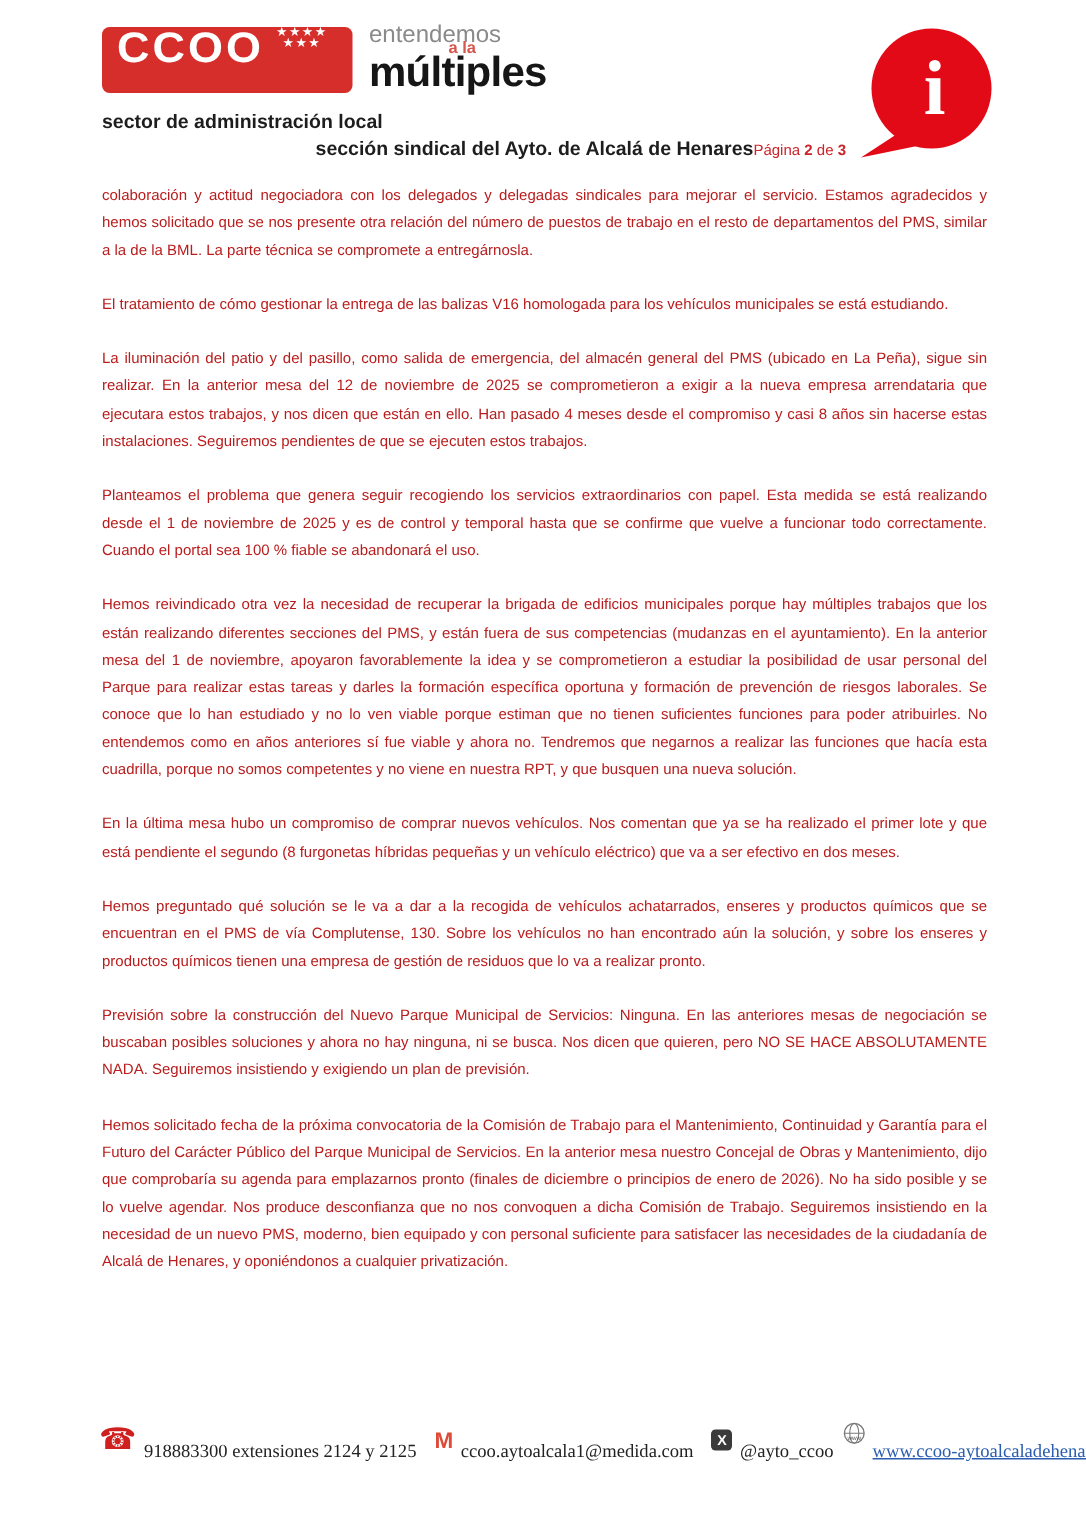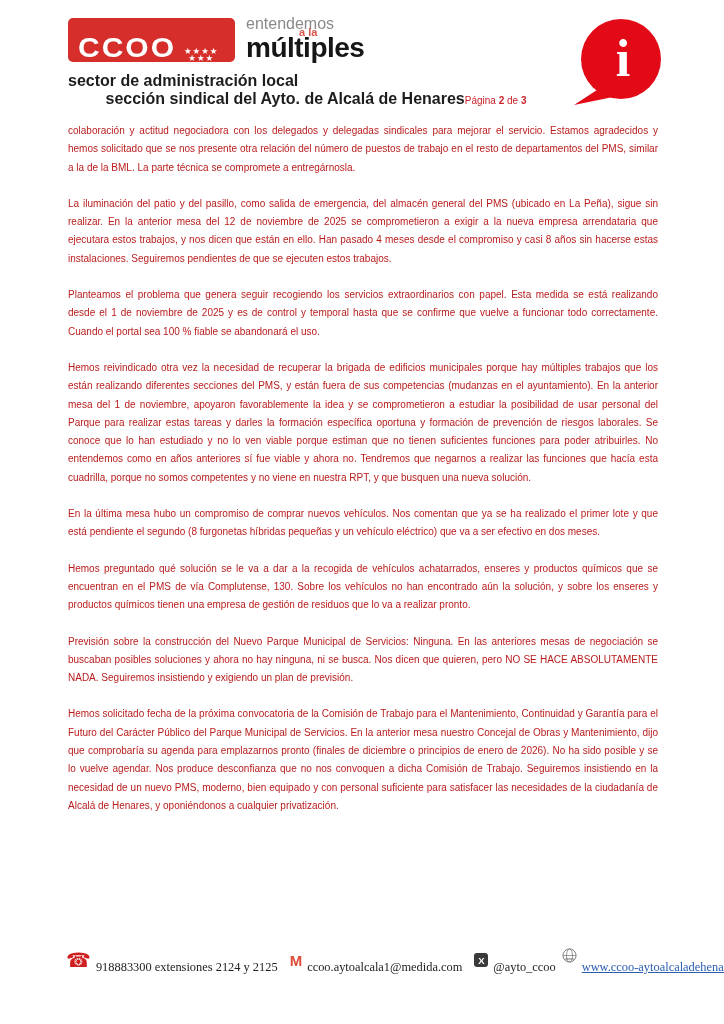--- a/index.html
+++ b/index.html
@@ -17,21 +17,21 @@
   .header {
     position: absolute;
     top: 18px; left: 68px; right: 55px;
   }
   .logo-row { position: relative; height: 46px; }
   .ccoo-box {
     position: absolute; left: 0; top: 0;
     width: 167px; height: 44px;
     background: #d62f2b;
     border-radius: 5px;
-    display: flex; align-items: flex-end;
+    display: flex; align-items: flex-start;
     padding: 0 8px 0 10px;
   }
   .ccoo-text {
     color: #ffffff;
     font-weight: bold;
     font-size: 30px;
     letter-spacing: 2px;
     line-height: 1;
     transform: scaleY(0.95);
   }
@@ -52,24 +52,24 @@
   }
   .brand-ciudadania {
     position: relative; z-index: 1;
     color: #161616; font-size: 28px; font-weight: bold;
     letter-spacing: -0.5px; line-height: 28px; margin-top: 2px;
   }
   .info-bubble {
     position: absolute; right: 0; top: 0; width: 102px; height: 88px;
   }
   .sector-line, .seccion-line {
-    font-weight: bold; color: #1d1d1d; font-size: 16px; line-height: 18px;
+    font-weight: bold; color: #1d1d1d; font-size: 13px; line-height: 18px;
   }
   .sector-line { margin-top: 8px; }
-  .seccion-row { display: flex; justify-content: center; align-items: baseline; }
+  .seccion-row { display: flex; justify-content: flex-end; align-items: baseline; }
   .page-indicator {
     color: #cc2229; font-size: 10px; padding-right: 105px; white-space: nowrap;
   }
   .page-indicator b { font-weight: bold; }
   
   .doc-body {
     position: absolute;
     top: 122px; left: 68px; width: 590px;
   }
   .doc-body p {
@@ -140,20 +140,21 @@
     <div class="sector-line">sector de administración local</div>
 
     <div class="seccion-row">
       <div class="seccion-line">sección sindical del Ayto. de Alcalá de Henares</div>
       <div class="page-indicator"><span>Página</span> <b>2</b> <span>de</span> <b>3</b></div>
     </div>
   </div>
 
   <div class="doc-body">
     <p>colaboración y actitud negociadora con los delegados y delegadas sindicales para mejorar el servicio. Estamos agradecidos y hemos solicitado que se nos presente otra relación del número de puestos de trabajo en el resto de departamentos del PMS, similar a la de la BML. La parte técnica se compromete a entregárnosla.</p>
+    <p>El tratamiento de cómo gestionar la entrega de las balizas V16 homologada para los vehículos municipales se está estudiando.</p>
     <p>La iluminación del patio y del pasillo, como salida de emergencia, del almacén general del PMS (ubicado en La Peña), sigue sin realizar. En la anterior mesa del 12 de noviembre de 2025 se comprometieron a exigir a la nueva empresa arrendataria que ejecutara estos trabajos, y nos dicen que están en ello. Han pasado 4 meses desde el compromiso y casi 8 años sin hacerse estas instalaciones. Seguiremos pendientes de que se ejecuten estos trabajos.</p>
     <p>Planteamos el problema que genera seguir recogiendo los servicios extraordinarios con papel. Esta medida se está realizando desde el 1 de noviembre de 2025 y es de control y temporal hasta que se confirme que vuelve a funcionar todo correctamente. Cuando el portal sea 100 % fiable se abandonará el uso.</p>
     <p>Hemos reivindicado otra vez la necesidad de recuperar la brigada de edificios municipales porque hay múltiples trabajos que los están realizando diferentes secciones del PMS, y están fuera de sus competencias (mudanzas en el ayuntamiento). En la anterior mesa del 1 de noviembre, apoyaron favorablemente la idea y se comprometieron a estudiar la posibilidad de usar personal del Parque para realizar estas tareas y darles la formación específica oportuna y formación de prevención de riesgos laborales. Se conoce que lo han estudiado y no lo ven viable porque estiman que no tienen suficientes funciones para poder atribuirles. No entendemos como en años anteriores sí fue viable y ahora no. Tendremos que negarnos a realizar las funciones que hacía esta cuadrilla, porque no somos competentes y no viene en nuestra RPT, y que busquen una nueva solución.</p>
     <p>En la última mesa hubo un compromiso de comprar nuevos vehículos. Nos comentan que ya se ha realizado el primer lote y que está pendiente el segundo (8 furgonetas híbridas pequeñas y un vehículo eléctrico) que va a ser efectivo en dos meses.</p>
     <p>Hemos preguntado qué solución se le va a dar a la recogida de vehículos achatarrados, enseres y productos químicos que se encuentran en el PMS de vía Complutense, 130. Sobre los vehículos no han encontrado aún la solución, y sobre los enseres y productos químicos tienen una empresa de gestión de residuos que lo va a realizar pronto.</p>
     <p>Previsión sobre la construcción del Nuevo Parque Municipal de Servicios: Ninguna. En las anteriores mesas de negociación se buscaban posibles soluciones y ahora no hay ninguna, ni se busca. Nos dicen que quieren, pero NO SE HACE ABSOLUTAMENTE NADA. Seguiremos insistiendo y exigiendo un plan de previsión.</p>
     <p>Hemos solicitado fecha de la próxima convocatoria de la Comisión de Trabajo para el Mantenimiento, Continuidad y Garantía para el Futuro del Carácter Público del Parque Municipal de Servicios. En la anterior mesa nuestro Concejal de Obras y Mantenimiento, dijo que comprobaría su agenda para emplazarnos pronto (finales de diciembre o principios de enero de 2026). No ha sido posible y se lo vuelve agendar. Nos produce desconfianza que no nos convoquen a dicha Comisión de Trabajo. Seguiremos insistiendo en la necesidad de un nuevo PMS, moderno, bien equipado y con personal suficiente para satisfacer las necesidades de la ciudadanía de Alcalá de Henares, y oponiéndonos a cualquier privatización.</p>
   </div>
 
   <div class="footer">

